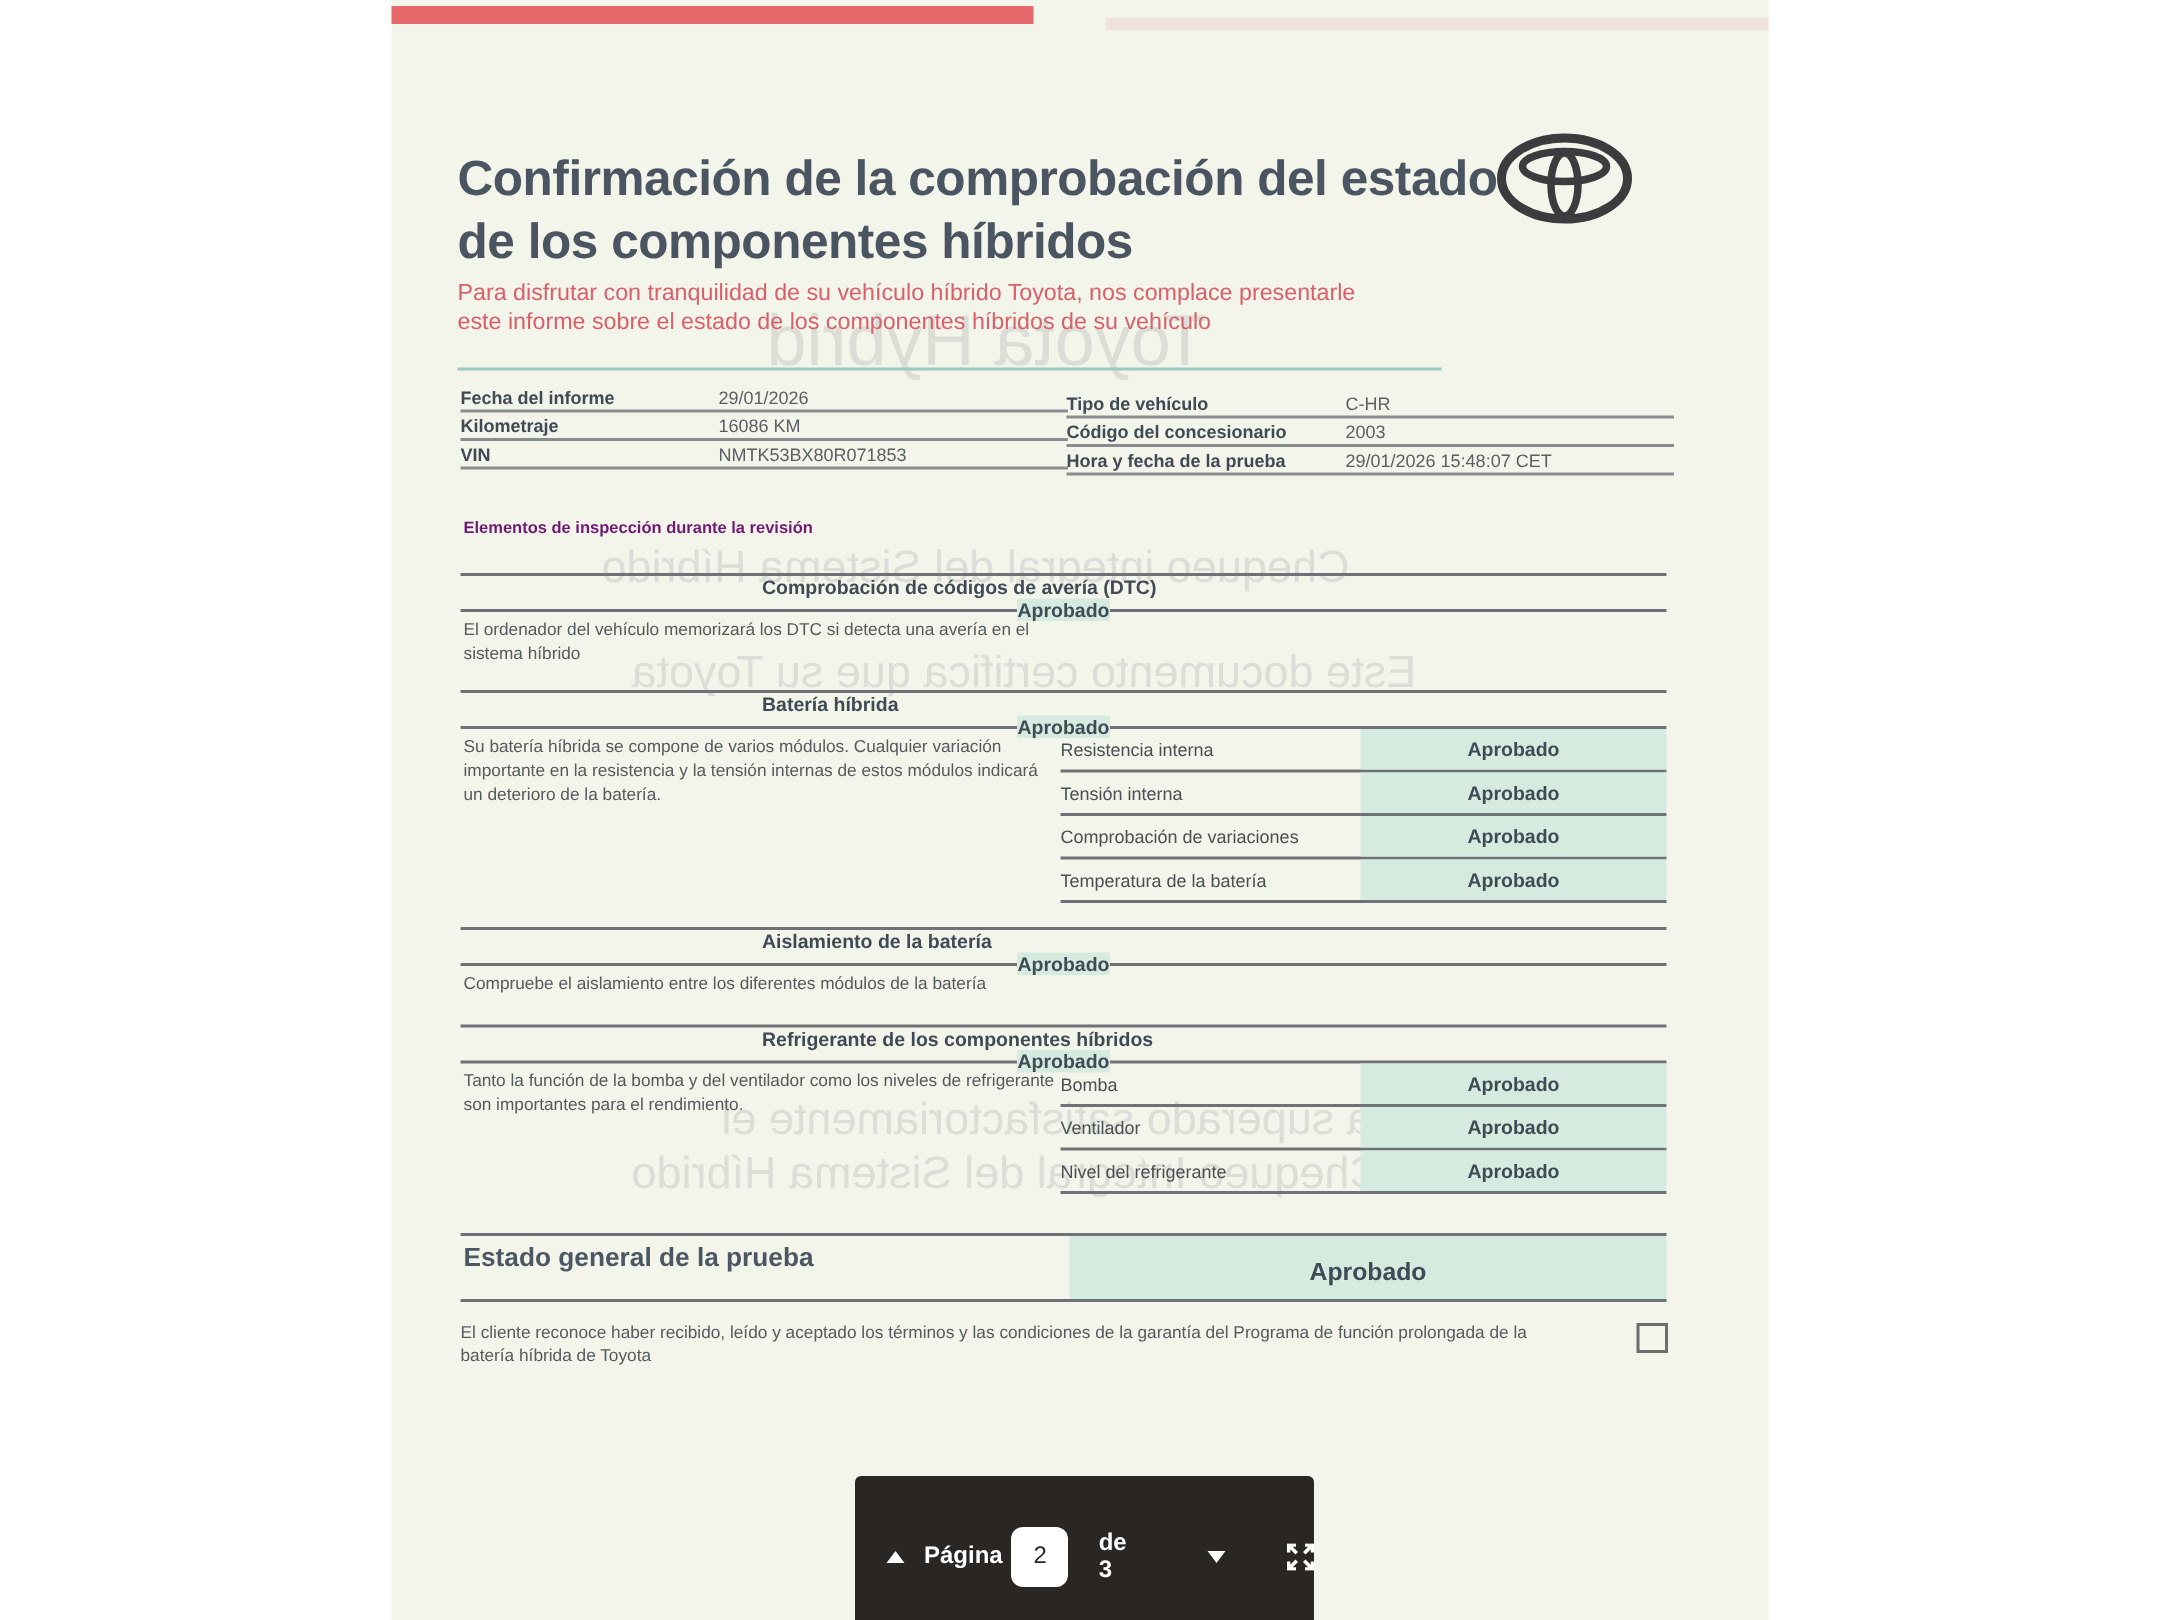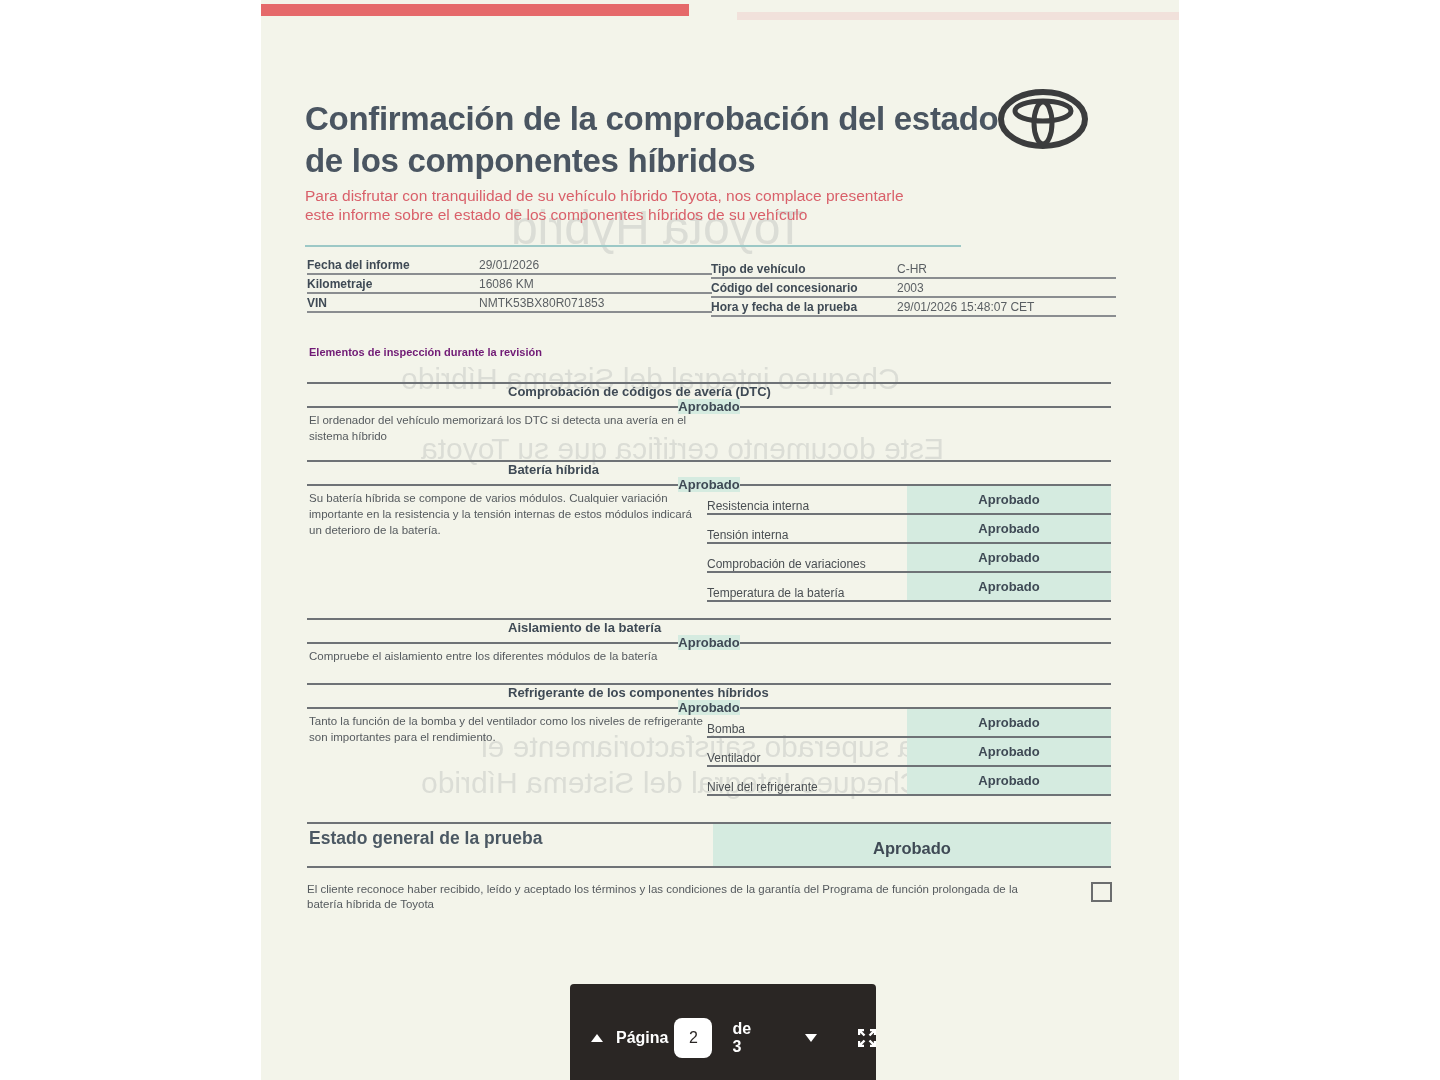--- a/index.html
+++ b/index.html
@@ -44,21 +44,21 @@
       flex-direction: column;
     }
     .block-head .name { width: 406px; padding-left: 2px; font-size: 13px; font-weight: bold; color: #3f4a55; }
     .block-head .status {
       flex: 1; height: 100%; background: #d5ebe0; display: flex; align-items: center; justify-content: center;
       font-size: 13px; font-weight: bold; color: #3f4a55;
     }
     .block-body { display: flex; }
     .block-body .desc { width: 406px; padding: 4px 2px; font-size: 11.5px; line-height: 16px; color: #555a5e; }
     .sub-table { flex: 1; }
-    .sub-row { display: flex; height: 29px; border-bottom: 2px solid #6e7276; align-items: flex-end; }
+    .sub-row { display: flex; height: 29px; border-bottom: 2px solid #6e7276; align-items: center; }
     .sub-row .label { width: 200px; padding-left: 0; font-size: 12px; color: #4a4f53; }
     .sub-row .status {
       flex: 1; height: 100%; background: #d5ebe0; display: flex; align-items: center; justify-content: center;
       font-size: 13px; font-weight: bold; color: #3f4a55;
     }
 
     .overall {
       position: absolute; left: 46px; top: 822px; width: 804px; height: 46px;
       border-top: 2px solid #6e7276; border-bottom: 2px solid #6e7276; display: flex;
     }

